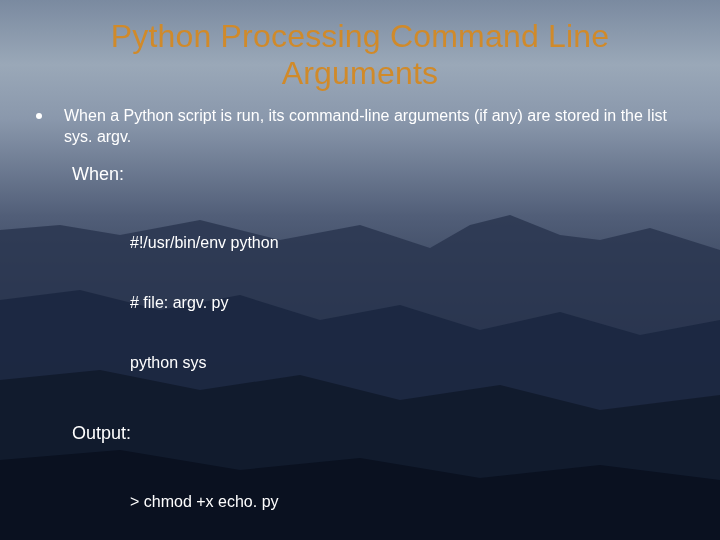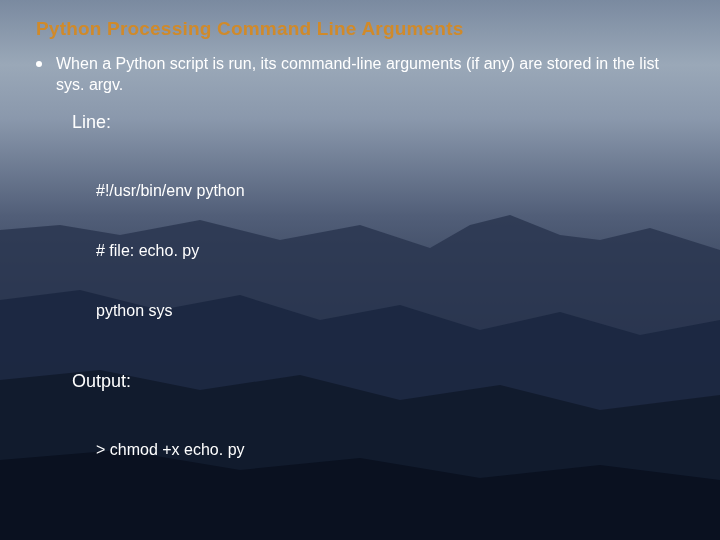--- a/index.html
+++ b/index.html
@@ -26,30 +26,30 @@
     pointer-events: none;
   }
   .slide {
     position: relative;
     width: 720px;
     height: 540px;
     padding: 18px 36px 20px 36px;
   }
   .title {
     color: #d08a2a;
-    font-size: 19px;
-    font-weight: bold;
-    text-align: left;
+    font-size: 32px;
+    font-weight: normal;
+    text-align: center;
     margin-bottom: 14px;
     letter-spacing: 0.2px;
   }
   .bullet-row {
     display: flex;
     align-items: flex-start;
-    gap: 14px;
+    gap: 22px;
     margin-bottom: 16px;
   }
   .bullet-dot {
     width: 6px;
     height: 6px;
     background: #fff;
     border-radius: 50%;
     margin-top: 7px;
     flex-shrink: 0;
   }
@@ -62,21 +62,21 @@
     font-size: 18px;
     margin-left: 36px;
     margin-bottom: 8px;
   }
   .section-label.output {
     margin-top: 10px;
   }
   .code-block {
     font-size: 16px;
     line-height: 1.25;
-    margin-left: 60px;
+    margin-left: 94px;
     margin-bottom: 4px;
     white-space: pre;
     font-family: Arial, Helvetica, sans-serif;
   }
 </style>
 </head>
 <body>
 
 <svg class="mtn" width="720" height="540" viewBox="0 0 720 540" preserveAspectRatio="none">
   <path d="M0,230 L60,225 L120,235 L200,220 L280,240 L360,225 L430,248 L470,225 L510,215 L560,235 L600,240 L650,228 L720,250 L720,540 L0,540 Z" fill="#2a3650" opacity="0.85"></path>
@@ -87,25 +87,25 @@
 
 <div class="slide">
 
   <h1 class="title">Python Processing Command Line Arguments</h1>
 
   <div class="bullet-row">
     <span class="bullet-dot"></span>
     <span class="bullet-text">When a Python script is run, its command-line arguments (if any) are stored in the list sys. argv.</span>
   </div>
 
-  <div class="section-label">Line:</div>
+  <div class="section-label">When:</div>
 
   <div class="code-block">
     <div>#!/usr/bin/env python</div>
-    <div># file: echo. py</div>
+    <div># file: argv. py</div>
     <div>python sys</div>
   </div>
 
   <div class="section-label output">Output:</div>
 
   <div class="code-block">
     <div>&gt; chmod +x echo. py</div>
     
     
     

